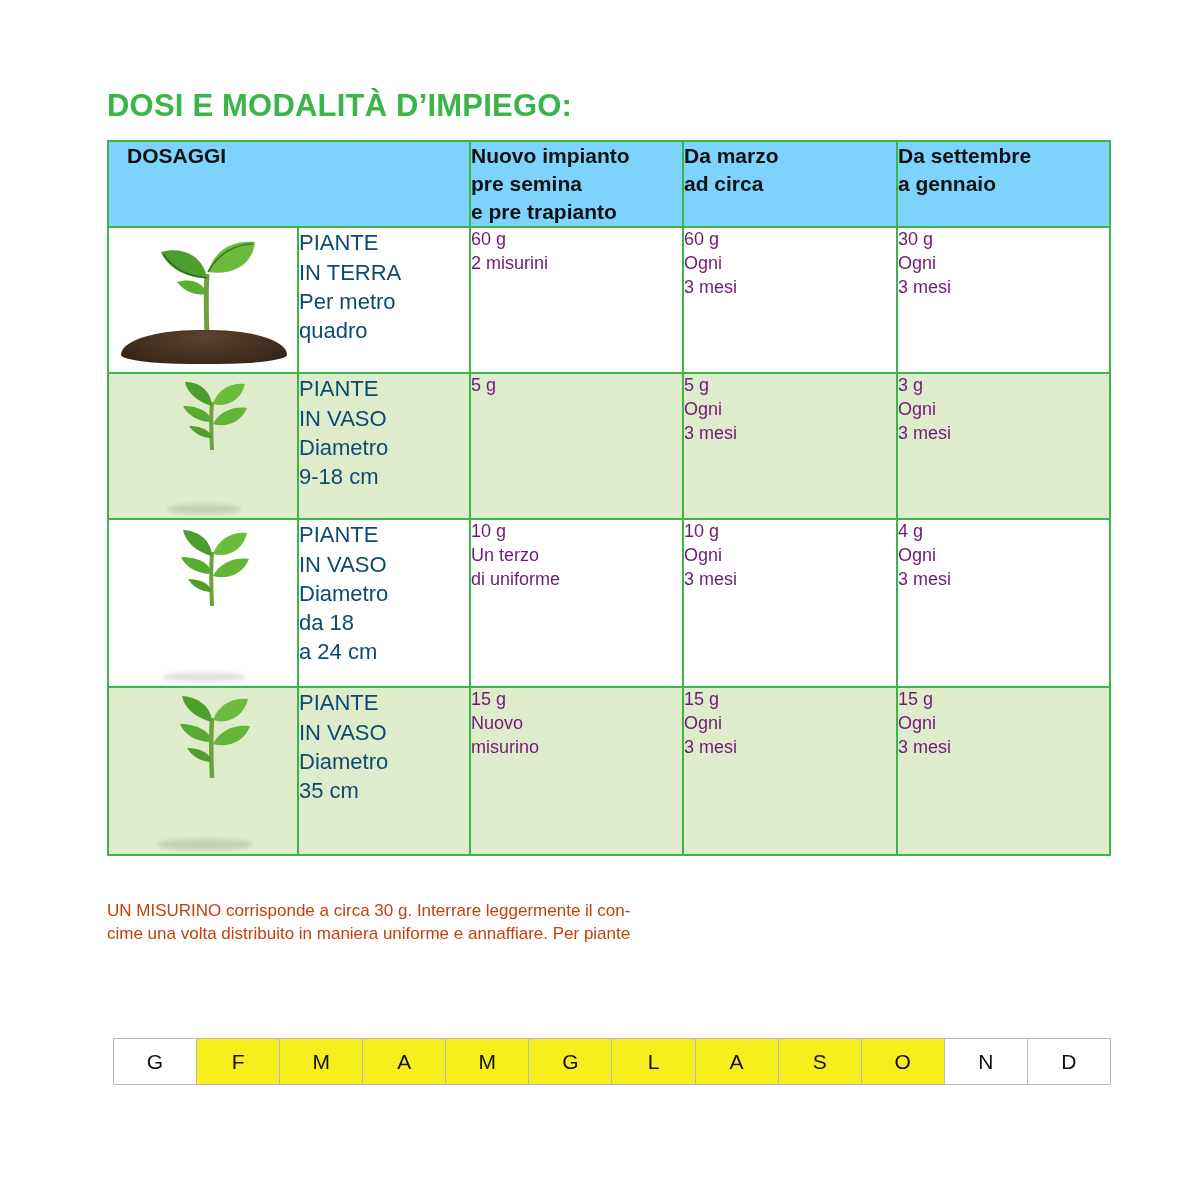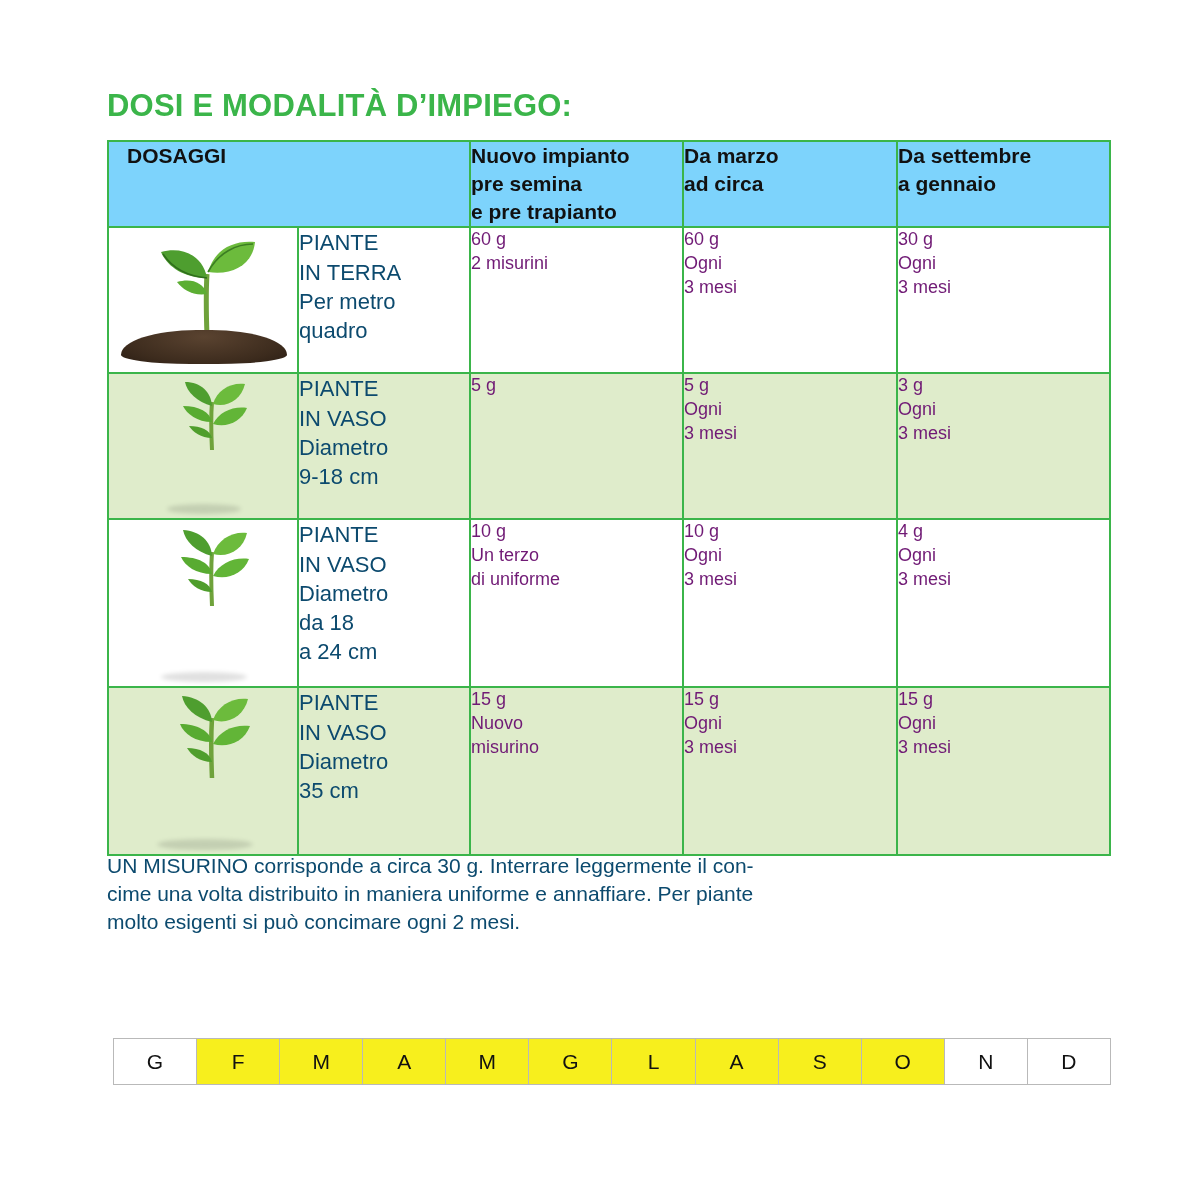--- a/index.html
+++ b/index.html
@@ -75,25 +75,25 @@
     padding: 20px 10px 14px 14px;
     color: #701a75;
   }
   col.c3 { width: 213px; }
   col.c4 { width: 214px; }
   col.c5 { width: 213px; }
 
   .note {
     position: absolute;
     left: 94px;
-    top: 852px;
+    top: 900px;
     width: 1010px;
-    font-size: 21px;
+    font-size: 17px;
     line-height: 1.33;
-    color: #0c4a6e;
+    color: #c2410c;
   }
 
   .months {
     position: absolute;
     left: 100px;
     top: 1038px;
     display: flex;
     width: 998px;
     height: 47px;
   }
@@ -344,21 +344,20 @@
           <div>Ogni</div>
           <div>3 mesi</div>
         </td>
       </tr>
     </tbody>
   </table>
 
   <div class="note">
     <div>UN MISURINO corrisponde a circa 30 g. Interrare leggermente il con-</div>
     <div>cime una volta distribuito in maniera uniforme e annaffiare. Per piante</div>
-    <div>molto esigenti si può concimare ogni 2 mesi.</div>
   </div>
 
   <div class="months">
     <div class="month">G</div>
     <div class="month on">F</div>
     <div class="month on">M</div>
     <div class="month on">A</div>
     <div class="month on">M</div>
     <div class="month on">G</div>
     <div class="month on">L</div>

